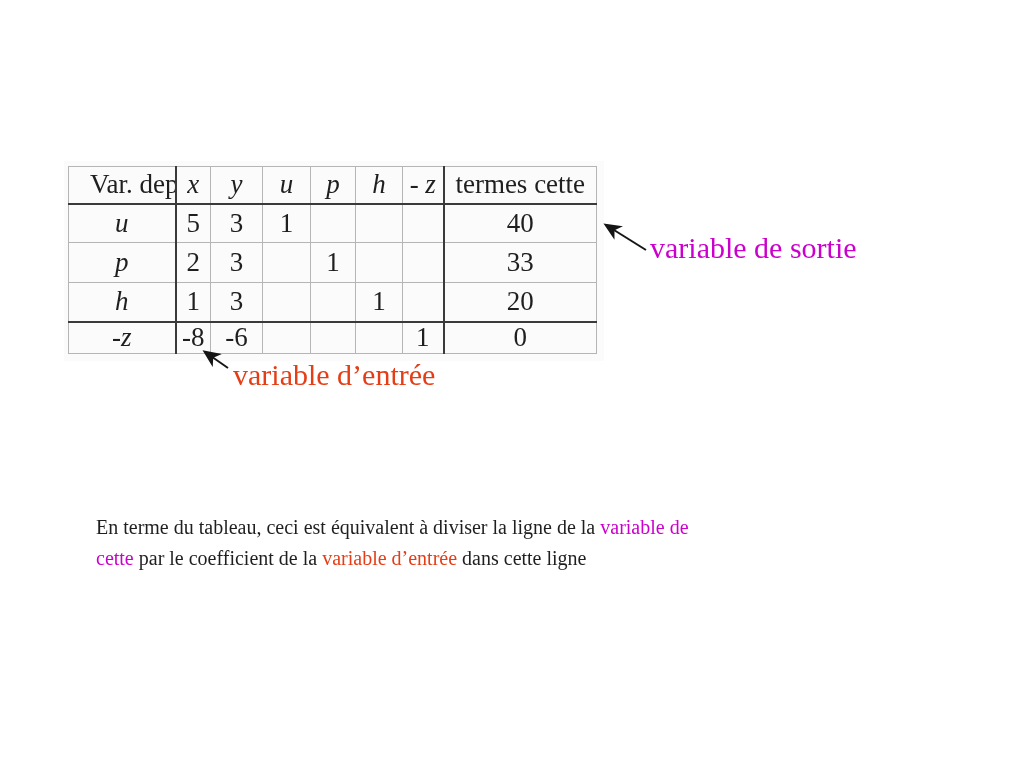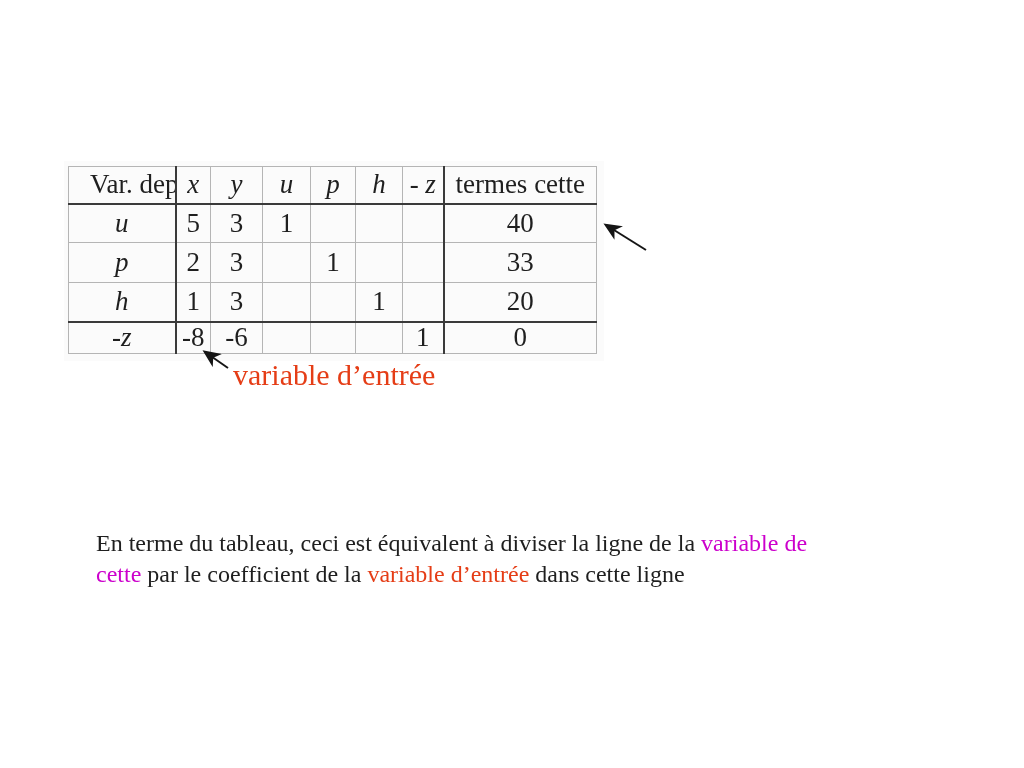--- a/index.html
+++ b/index.html
@@ -41,22 +41,22 @@
   .callout.sortie{left:650px;top:233px;color:var(--magenta,#cc00cc);}
   .callout.entree{left:233px;top:360px;color:var(--orange,#e53d16);}
 
   
   svg.overlay{position:absolute;left:0;top:0;pointer-events:none;}
   svg.overlay line{stroke:#151515;stroke-width:2;}
   svg.overlay marker path{fill:#151515;}
 
   
   .para{
-    position:absolute;left:96px;top:528px;width:880px;
-    font-size:24px;line-height:31px;white-space:nowrap;
+    position:absolute;left:96px;top:512px;width:880px;
+    font-size:20px;line-height:31px;white-space:nowrap;
   }
   .para .mag{color:var(--magenta,#cc00cc);}
   .para .red{color:var(--orange,#e53d16);}
 </style>
 </head>
 <body style="background: rgb(255, 255, 255);">
 
 <div class="canvas">
 
   <div class="tbl-wrap">
@@ -129,20 +129,21 @@
   <svg class="overlay" width="1024" height="768" aria-hidden="true">
     <defs>
       <marker id="ah" markerWidth="9" markerHeight="8" refX="7.5" refY="4" orient="auto">
         <path d="M0,0 L9,4 L0,8 L2.5,4 z"></path>
       </marker>
     </defs>
     <line x1="646" y1="250" x2="606" y2="225" marker-end="url(#ah)"></line>
     <line x1="228" y1="368" x2="205" y2="352" marker-end="url(#ah)"></line>
   </svg>
 
+  <div class="callout sortie">variable de sortie</div>
   <div class="callout entree">variable d’entrée</div>
 
   <div class="para">
     <span>En terme du tableau, ceci est équivalent à diviser la ligne de la </span><span class="mag">variable de</span><br>
     <span class="mag">cette</span><span> par le coefficient de la </span><span class="red">variable d’entrée</span><span> dans cette ligne</span>
   </div>
 
 </div>
 
 </body></html>

